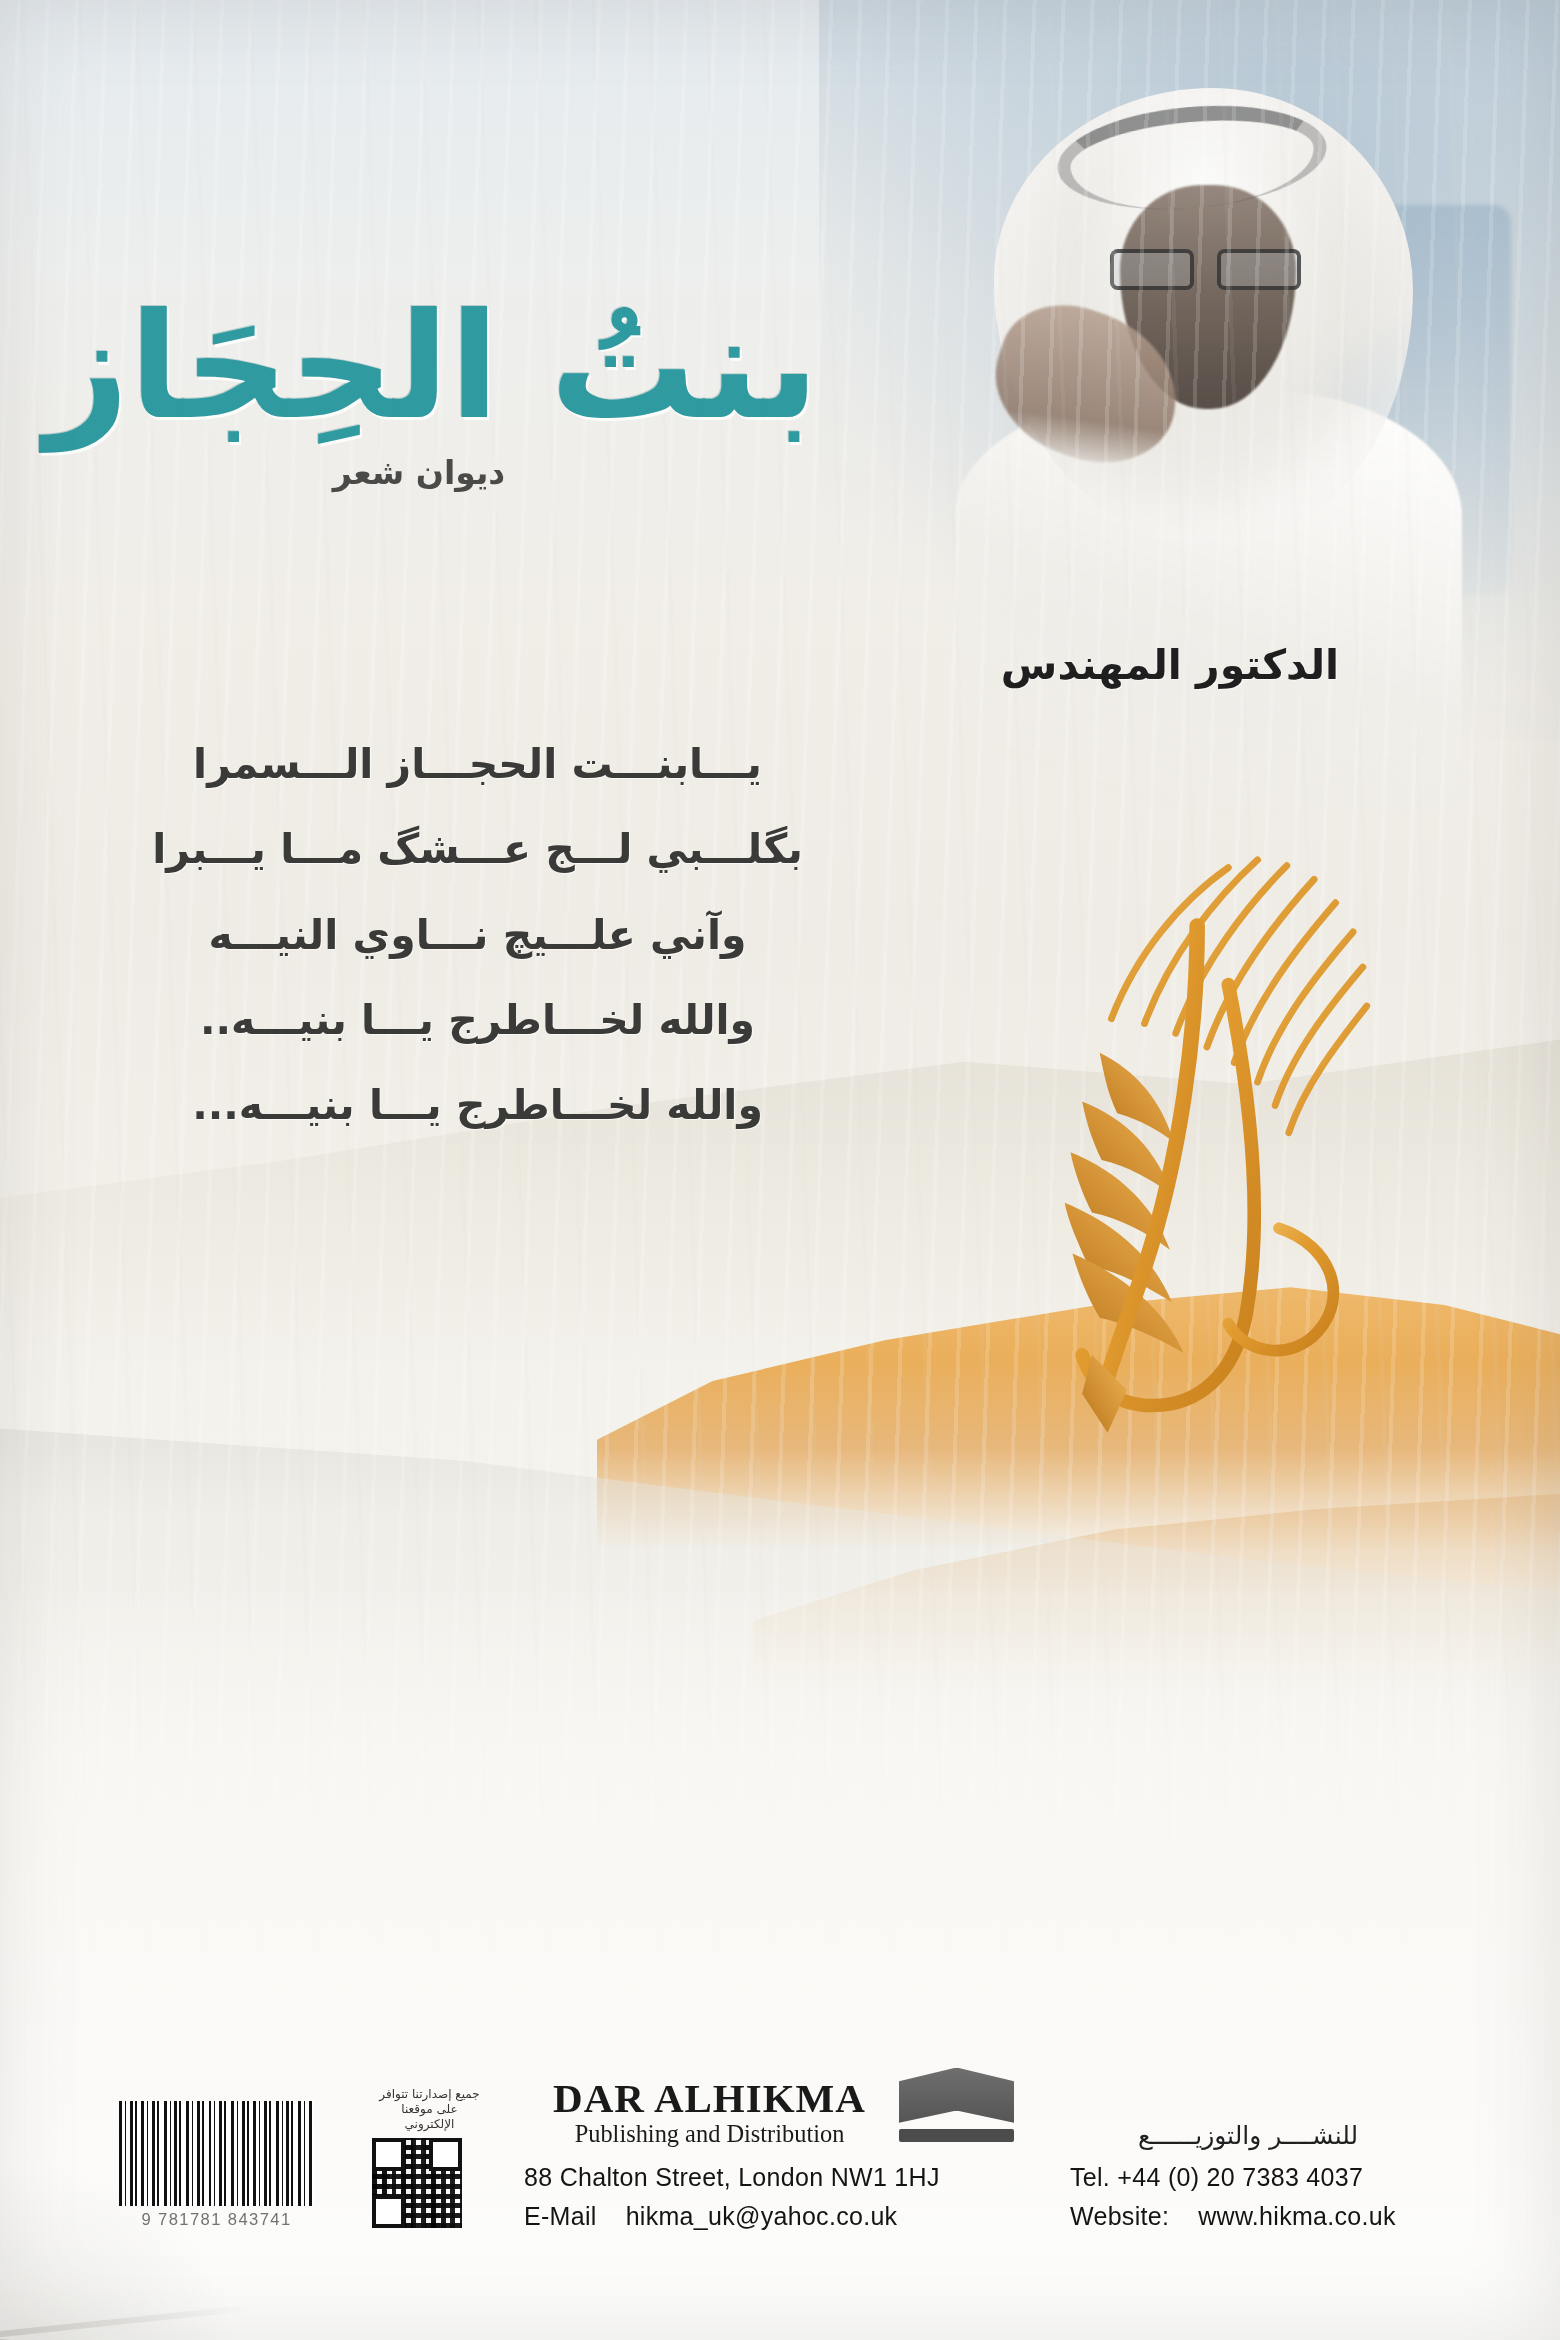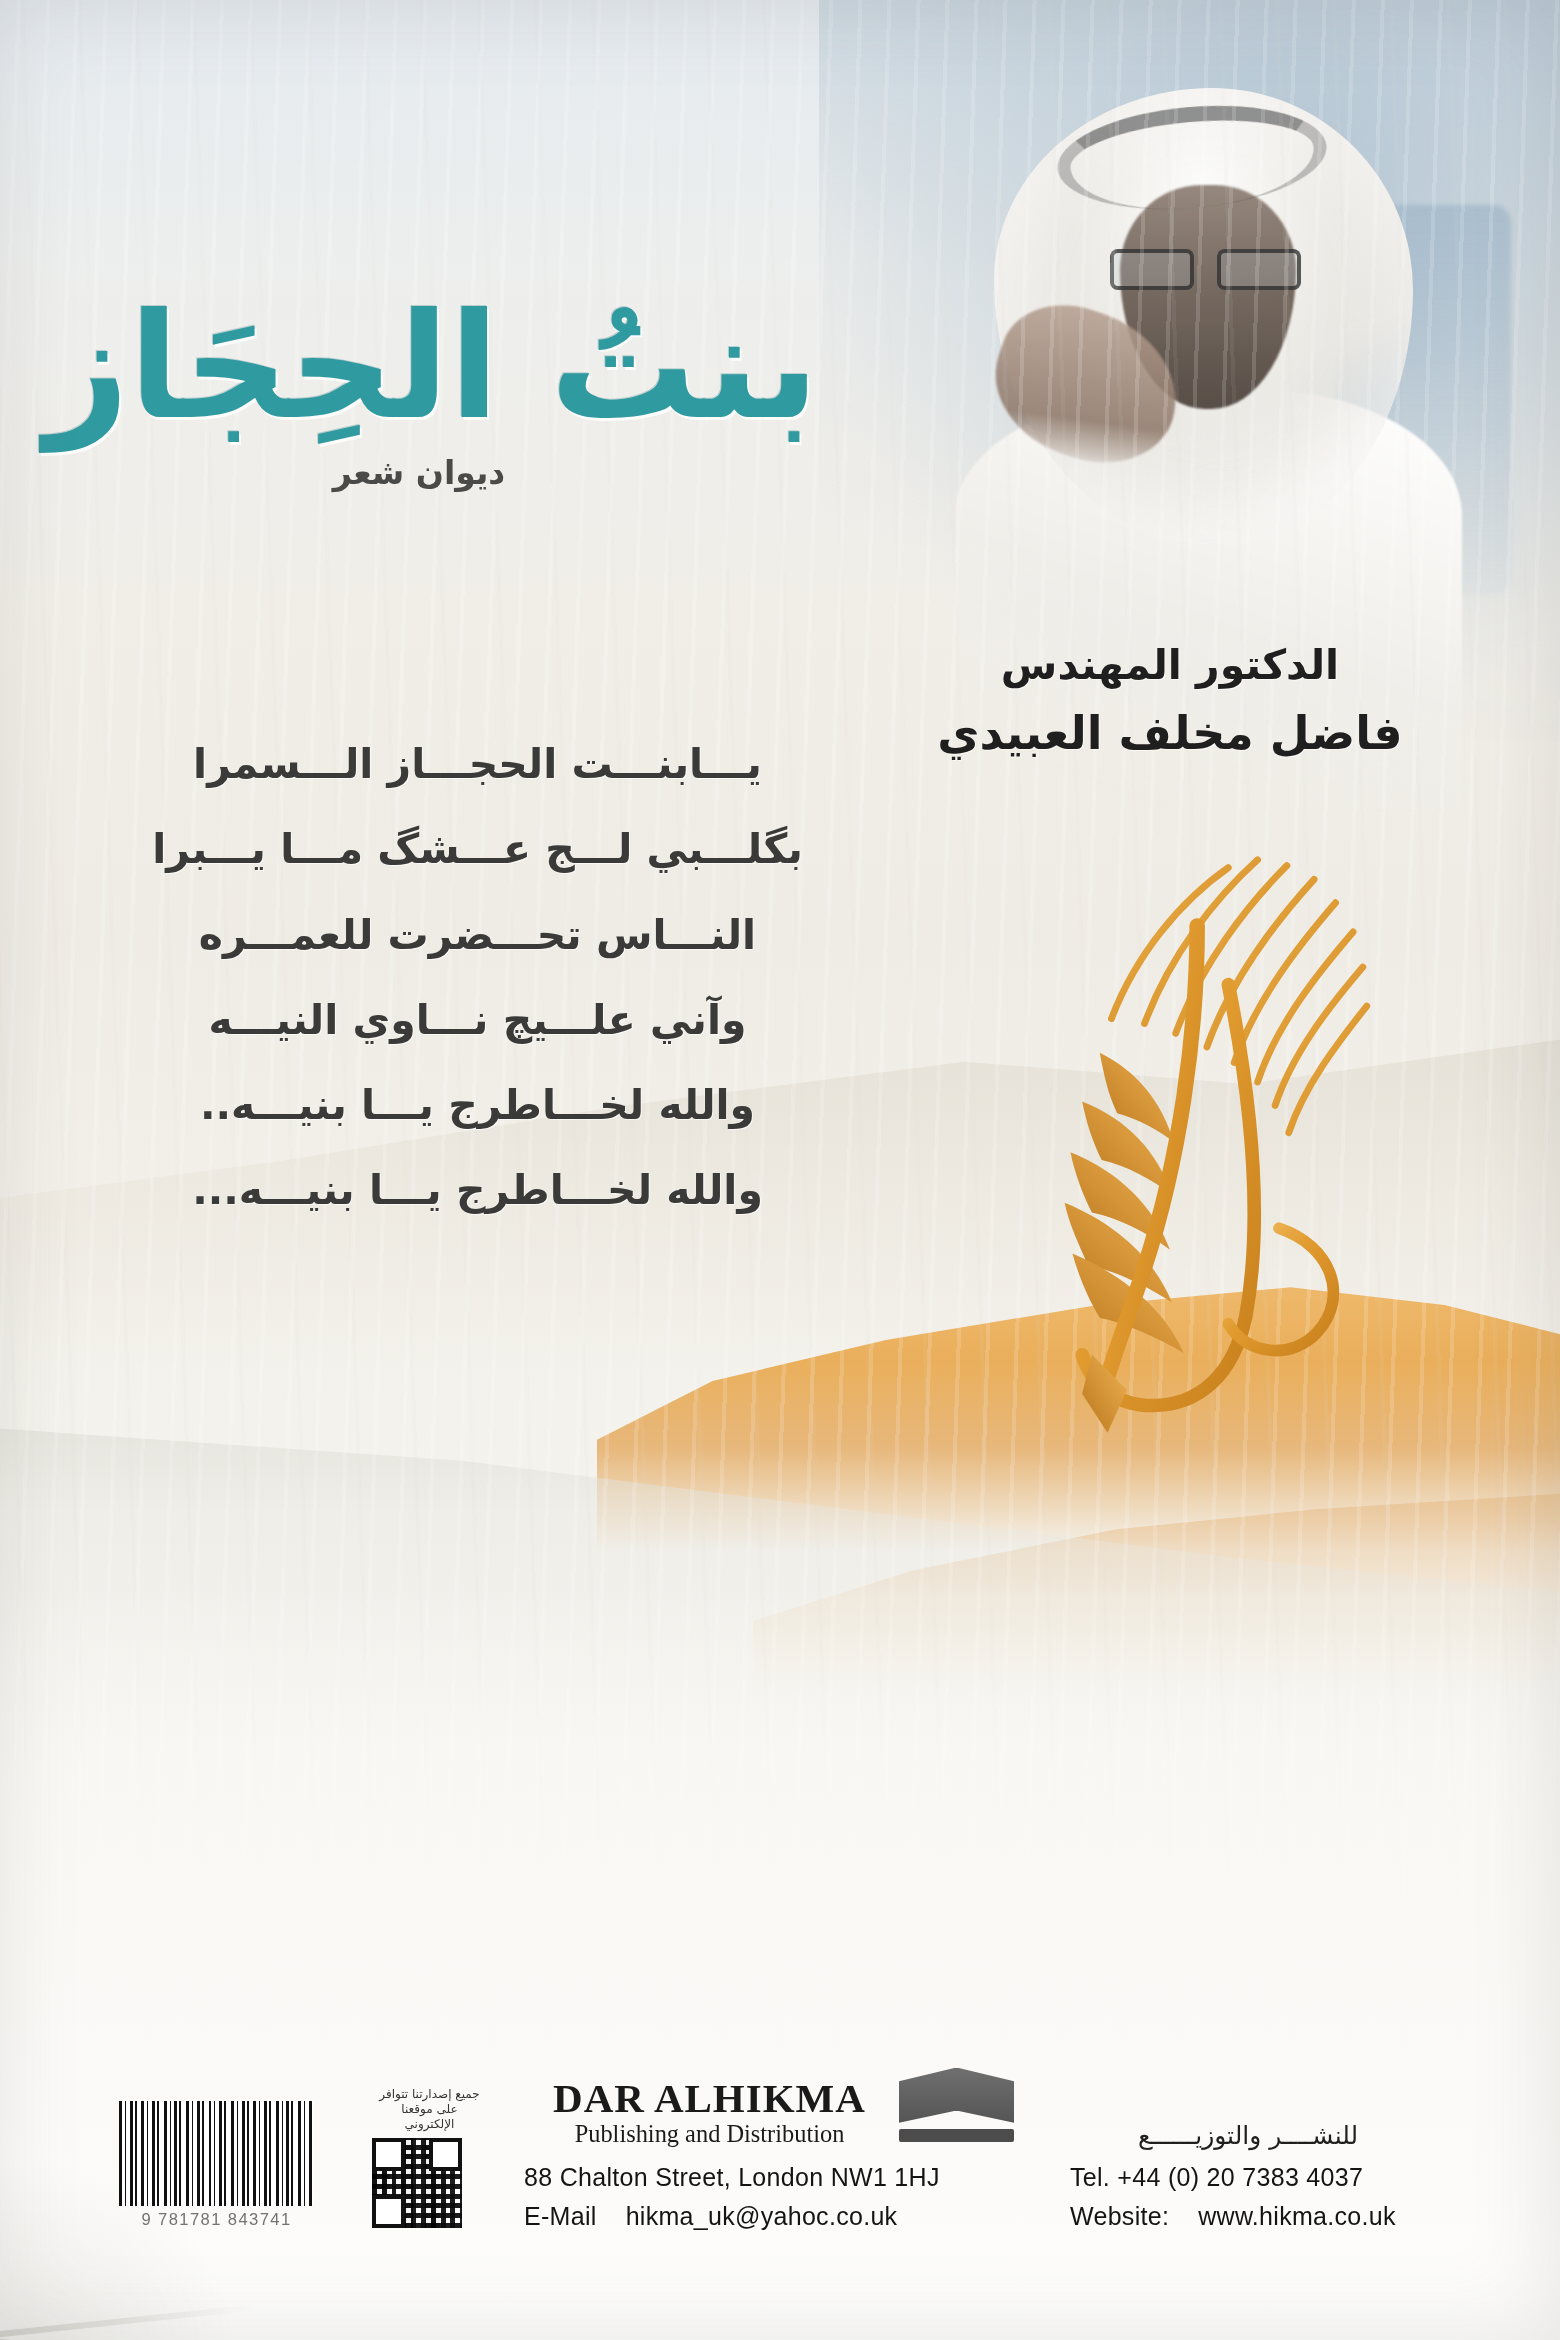--- a/index.html
+++ b/index.html
@@ -320,27 +320,25 @@
     <i style="transform:rotate(30deg)"></i>
   </div>
 
   <div class="title-block">
     <div class="book-title">بنتُ الحِجَاز</div>
     <div class="book-subtitle">ديوان شعر</div>
   </div>
 
   <div class="author-block">
     <div class="author-line">الدكتور المهندس</div>
-    <div class="author-line big">فاضل مخلف العبيدي</div>
   </div>
 
   <div class="poem">
     <div class="poem-line">يـــابنـــت الحجـــاز الـــسمرا</div>
     <div class="poem-line">بگلـــبي لـــج عـــشگ مـــا يـــبرا</div>
-    <div class="poem-line">النـــاس تحـــضرت للعمـــره</div>
     <div class="poem-line">وآني علـــيچ نـــاوي النيـــه</div>
     <div class="poem-line">والله لخـــاطرج يـــا بنيـــه..</div>
     <div class="poem-line">والله لخـــاطرج يـــا بنيـــه...</div>
   </div>
 
   <div class="feather">
     <svg viewBox="0 0 470 640" xmlns="http://www.w3.org/2000/svg">
       <defs>
         <linearGradient id="gold" x1="0" y1="0" x2="1" y2="1">
           <stop offset="0%" stop-color="#f6c56a"></stop>

